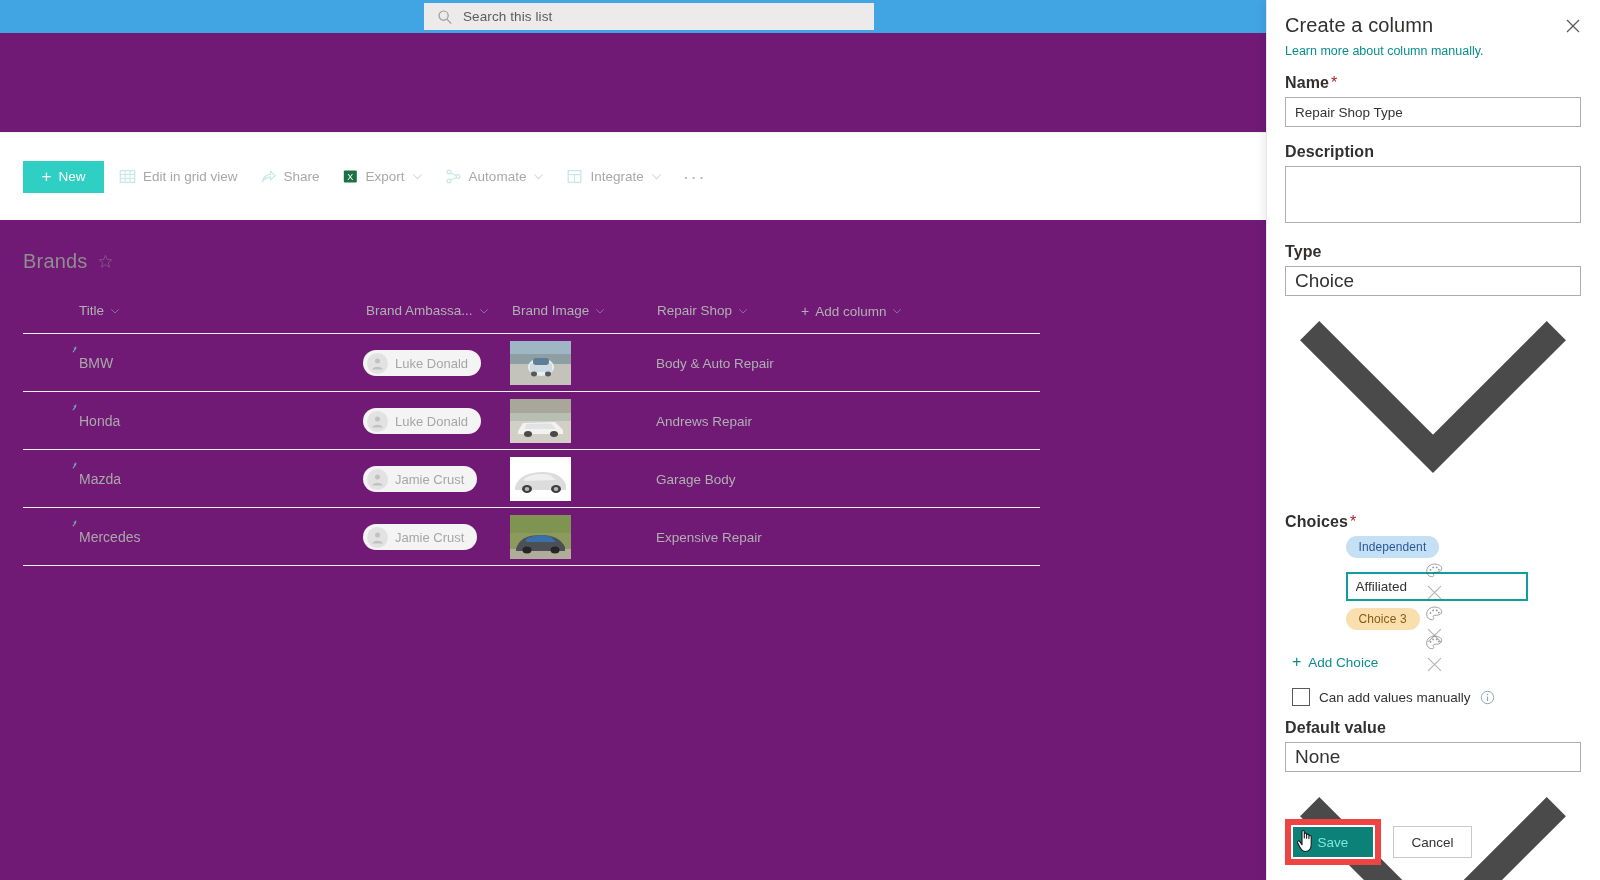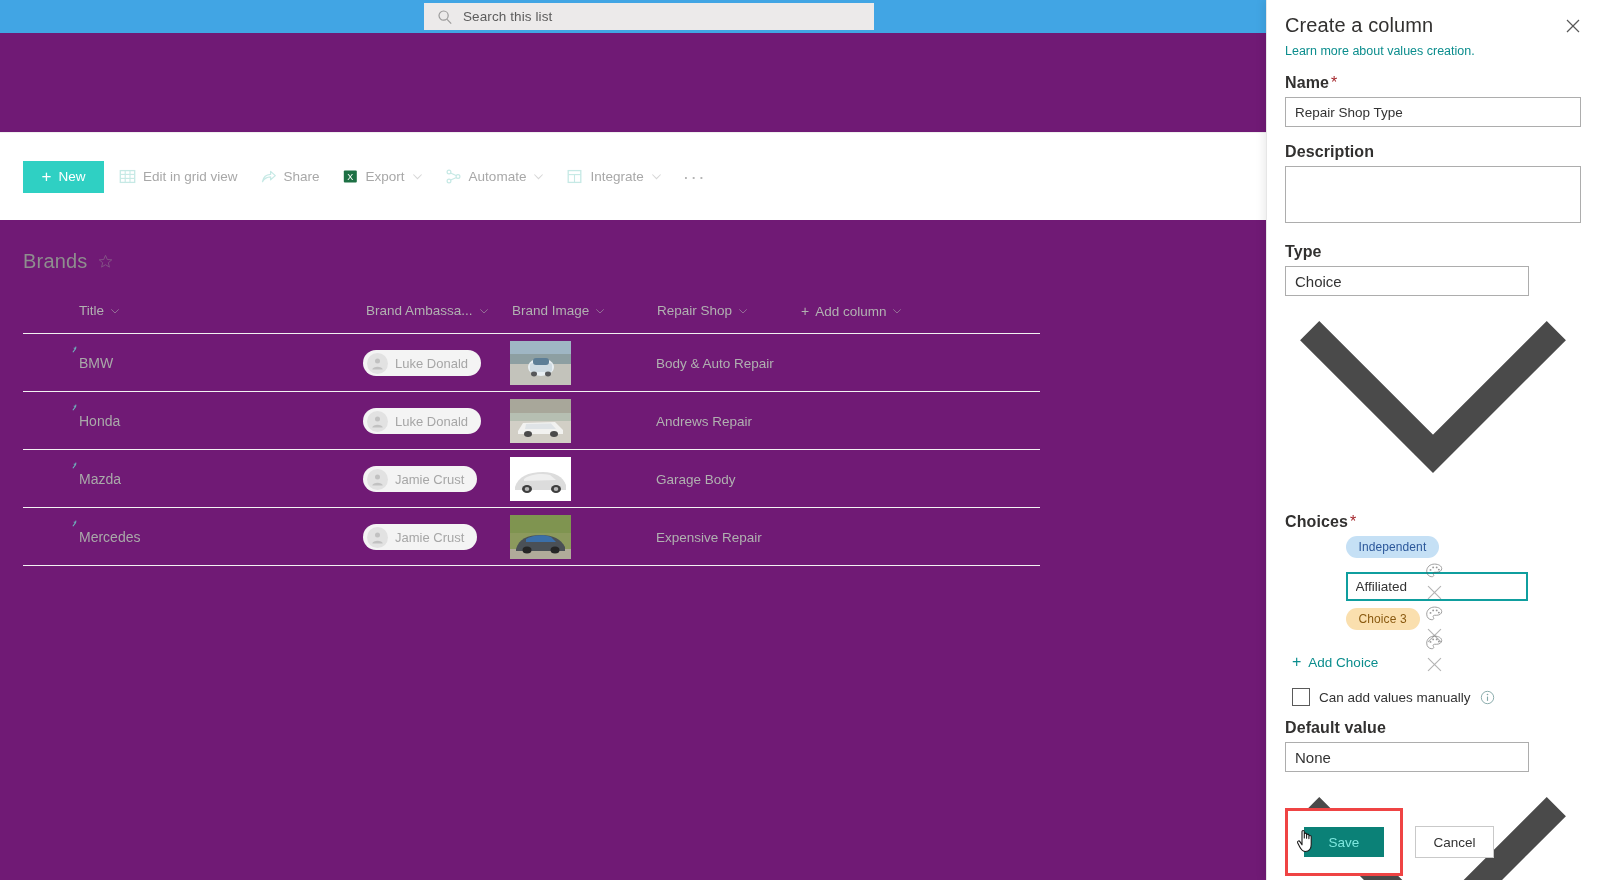--- a/index.html
+++ b/index.html
@@ -136,24 +136,24 @@
     font-family: "Liberation Sans", sans-serif;
   }
   .f-textarea {
     width: 296px; height: 57px;
     border: 1px solid #adadad; background:#fff;
     font-size: 13.5px; color:#333; padding: 6px 9px; resize:none;
     font-family: "Liberation Sans", sans-serif;
   }
   .f-select-wrap { position: relative; width: 296px; }
   .f-select {
-    width: 244px; height: 30px;
+    width: 296px; height: 30px;
     border: 1px solid #adadad; background:#fff;
     display:flex; align-items:center;
-    font-size: 15px; color:#333; padding: 0 9px;
+    font-size: 19px; color:#333; padding: 0 9px;
   }
 
   .choices-list { margin-top: 4px; }
   .choice-row { display:flex; align-items:center; height: 36px; gap: 4px; flex-direction: column; }
   .choice-slot { width: 192px; padding-left: 7px; display:flex; align-items:center; }
   .pill {
     display:inline-flex; align-items:center; justify-content:center;
     height: 22px; padding: 0 13px; border-radius: 11px;
     font-size: 12px; letter-spacing:.1px;
   }
@@ -179,21 +179,21 @@
   .cb-lbl { font-size: 13.5px; color: #333; }
   .info-ico { width: 15px; height: 15px; opacity:.75; }
 
   .panel-footer {
     position: absolute; left: 0; bottom: 0;
     width: 334px; height: 76px;
     display: flex; align-items: center; gap: 12px;
     padding-left: 18px;
   }
   .save-focus {
-    border: 3px solid #ef4444; padding: 16px; background:#fff;
+    border: 6px solid #ef4444; padding: 2px; background:#fff;
     display:inline-flex;
   }
   .btn-save {
     width: 80px; height: 30px; background:#0b8177;
     color:#7fe8df; font-size: 13.5px;
     display:flex; align-items:center; justify-content:center;
     border: none;
     font-family: "Liberation Sans", sans-serif;
   }
   .btn-cancel {
@@ -494,21 +494,21 @@
     <div class="panel-head">
       <div class="panel-title">Create a column</div>
       <div class="panel-close">
         <svg viewBox="0 0 14 14" width="14" height="14">
           <line x1="1" y1="1" x2="13" y2="13" stroke="#595959" stroke-width="1.15"></line>
           <line x1="13" y1="1" x2="1" y2="13" stroke="#595959" stroke-width="1.15"></line>
         </svg>
       </div>
     </div>
 
-    <a class="panel-link" href="#">Learn more about values creation.</a>
+    <a class="panel-link" href="#">Learn more about column manually.</a>
 
     <div class="panel-body">
 
       
       <div class="f-label">
         <span>Name</span><span class="req">*</span>
       </div>
       <input class="f-input" type="text" value="Repair Shop Type" style="">
 
       

